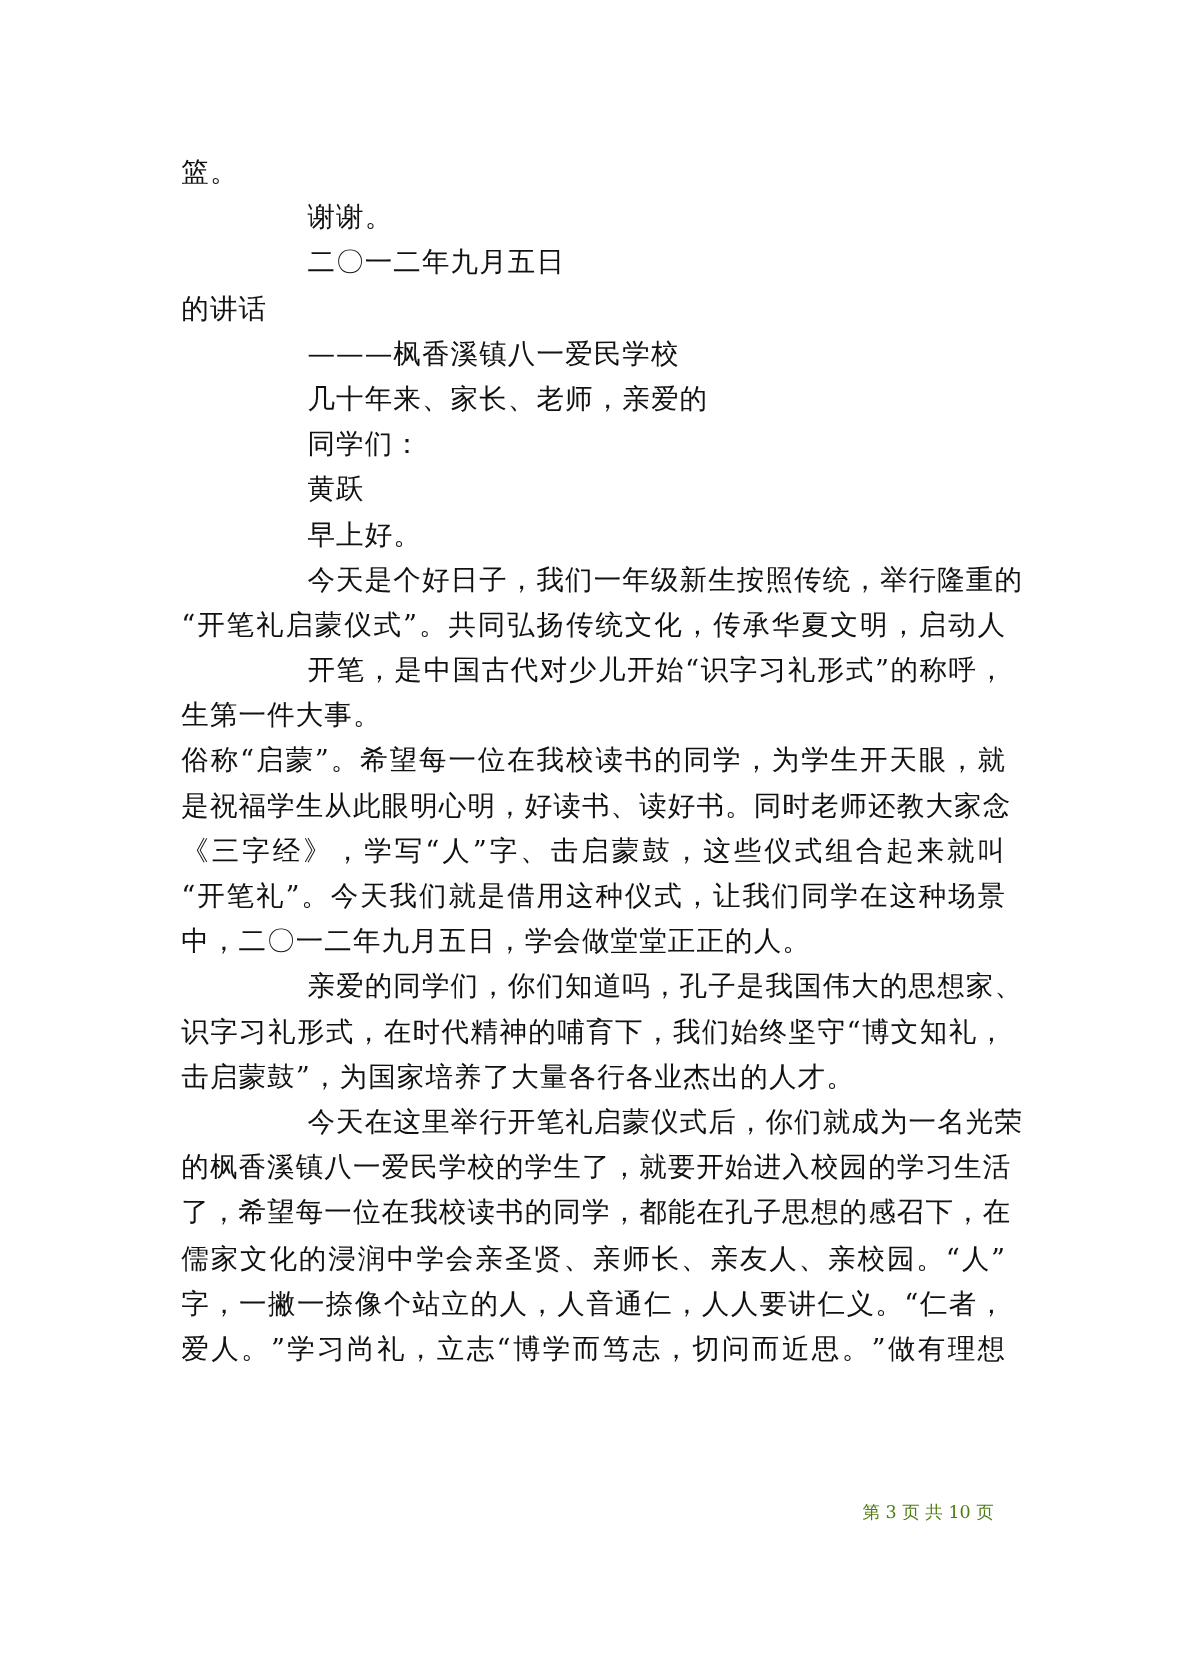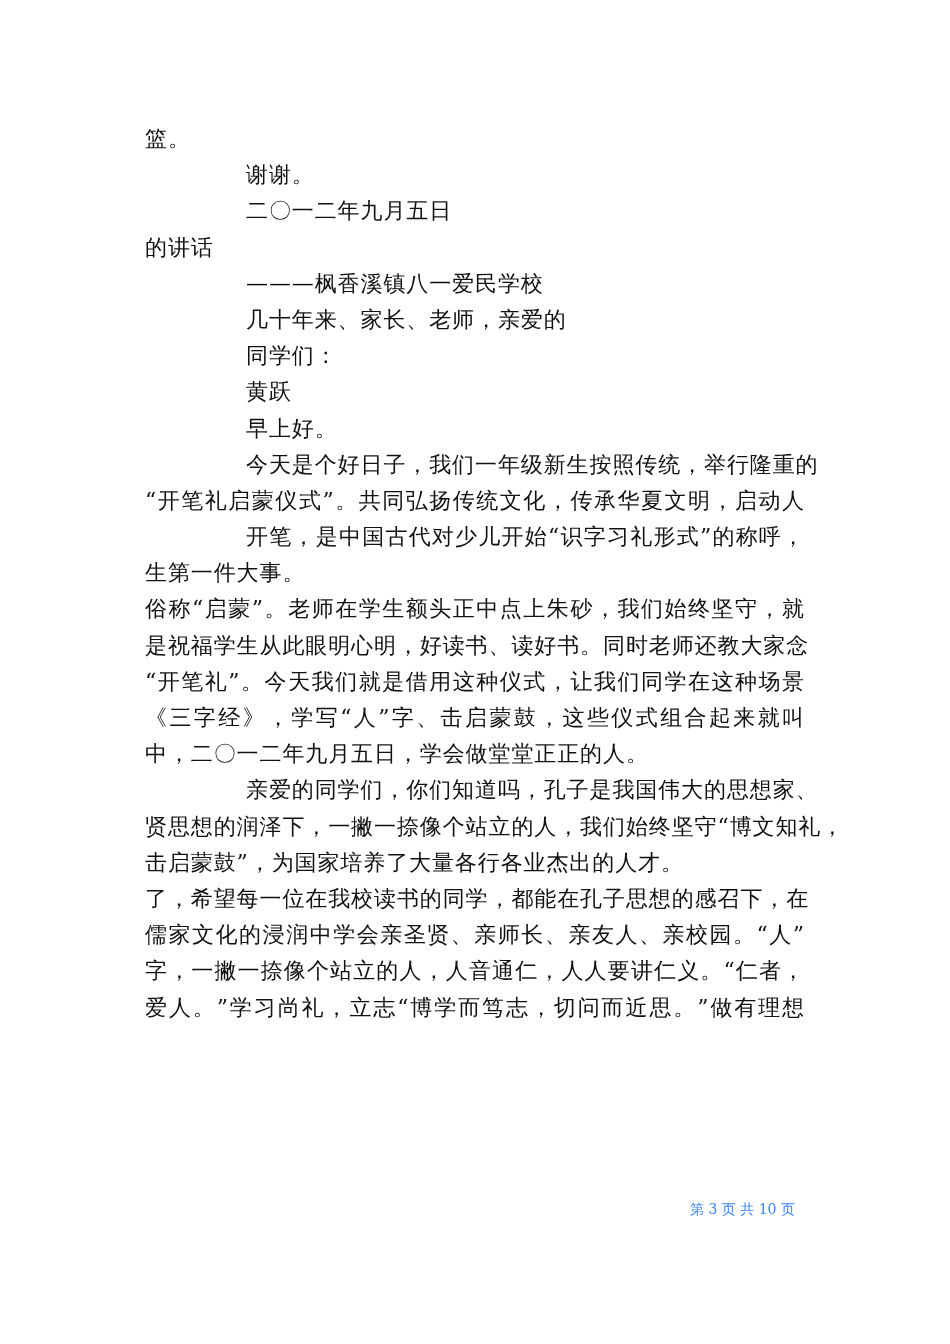--- a/index.html
+++ b/index.html
@@ -14,48 +14,50 @@
   }
   .line {
     height: 36.2px; line-height: 36.2px; white-space: nowrap;
     text-align: justify; text-align-last: justify; letter-spacing: 0.9px;
   }
   .line.last { text-align-last: left; }
   .line.indent { padding-left: 101px; }
   .footer {
     position: absolute; left: 690px; top: 1201px; width: 140px;
     font-family: "DejaVu Serif", "Liberation Serif", serif;
-    font-size: 14px; color: #3b82f6; text-align: left;
+    font-size: 14px; color: #4d7c0f; text-align: left;
   }
 </style>
 </head>
 <body>
 
 <div class="page">
   <div class="content" id="content">
       <div class="line last">篮。</div>
       <div class="line indent last">谢谢。</div>
       <div class="line indent last">二〇一二年九月五日</div>
       <div class="line last">的讲话</div>
       <div class="line indent last">———枫香溪镇八一爱民学校</div>
       <div class="line indent last">几十年来、家长、老师，亲爱的</div>
       <div class="line indent last">同学们：</div>
       <div class="line indent last">黄跃</div>
       <div class="line indent last">早上好。</div>
       <div class="line indent">今天是个好日子，我们一年级新生按照传统，举行隆重的</div>
       <div class="line">“开笔礼启蒙仪式”。共同弘扬传统文化，传承华夏文明，启动人</div>
       <div class="line indent">开笔，是中国古代对少儿开始“识字习礼形式”的称呼，</div>
       <div class="line last">生第一件大事。</div>
-      <div class="line">俗称“启蒙”。老师在学生额头正中点上朱砂，我们始终坚守，就</div>
+      <div class="line">俗称“启蒙”。希望每一位在我校读书的同学，为学生开天眼，就</div>
       <div class="line">是祝福学生从此眼明心明，好读书、读好书。同时老师还教大家念</div>
+      <div class="line">《三字经》，学写“人”字、击启蒙鼓，这些仪式组合起来就叫</div>
       <div class="line">“开笔礼”。今天我们就是借用这种仪式，让我们同学在这种场景</div>
-      <div class="line">《三字经》，学写“人”字、击启蒙鼓，这些仪式组合起来就叫</div>
       <div class="line last">中，二〇一二年九月五日，学会做堂堂正正的人。</div>
       <div class="line indent">亲爱的同学们，你们知道吗，孔子是我国伟大的思想家、</div>
-      <div class="line">贤思想的润泽下，一撇一捺像个站立的人，我们始终坚守“博文知礼，</div>
+      <div class="line">识字习礼形式，在时代精神的哺育下，我们始终坚守“博文知礼，</div>
       <div class="line last">击启蒙鼓”，为国家培养了大量各行各业杰出的人才。</div>
+      <div class="line indent">今天在这里举行开笔礼启蒙仪式后，你们就成为一名光荣</div>
+      <div class="line">的枫香溪镇八一爱民学校的学生了，就要开始进入校园的学习生活</div>
       <div class="line">了，希望每一位在我校读书的同学，都能在孔子思想的感召下，在</div>
       <div class="line">儒家文化的浸润中学会亲圣贤、亲师长、亲友人、亲校园。“人”</div>
       <div class="line">字，一撇一捺像个站立的人，人音通仁，人人要讲仁义。“仁者，</div>
       <div class="line">爱人。”学习尚礼，立志“博学而笃志，切问而近思。”做有理想</div>
     </div>
   <div class="footer">第 3 页 共 10 页</div>
 </div>
 
 </body></html>

